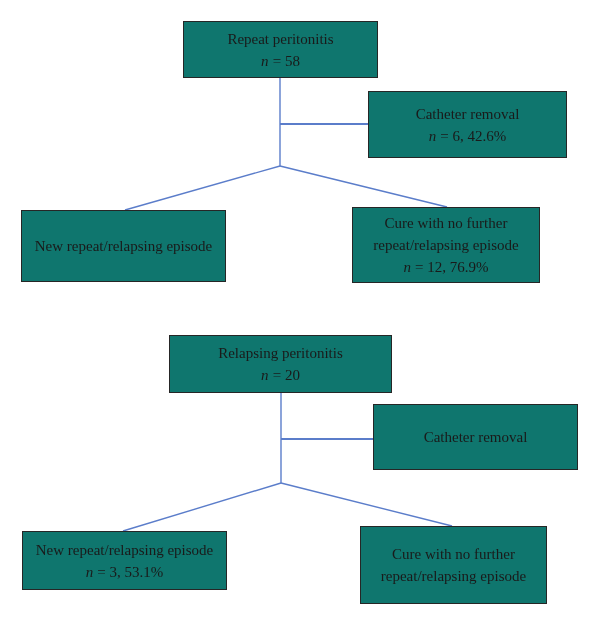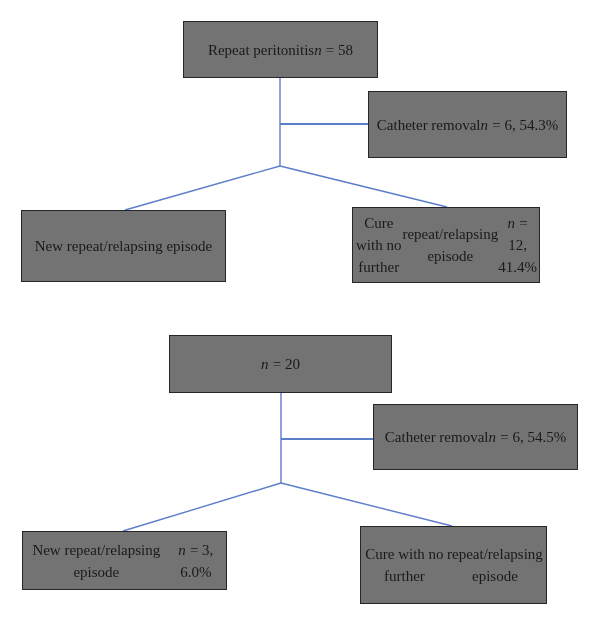--- a/index.html
+++ b/index.html
@@ -12,24 +12,24 @@
     overflow: hidden;
   }
   .connectors {
     position: absolute;
     left: 0; top: 0;
     width: 600px; height: 623px;
   }
   .box {
     position: absolute;
     box-sizing: border-box;
-    background: #737373;
+    background: #0f766e;
     border: 1.6px solid #262626;
     display: flex;
-    flex-direction: row;
+    flex-direction: column;
     justify-content: center;
     align-items: center;
     text-align: center;
     font-size: 15px;
     line-height: 22px;
     color: #1a1a1a;
     padding: 2px;
   }
   .stat-value { margin-left: 0.28em; }
   
@@ -61,45 +61,45 @@
     <line x1="281" y1="483" x2="452" y2="526" stroke-width="1.4" stroke="#5b7dca"></line>
   </svg>
 
   <div class="box" id="b1-root">
     <div><span>Repeat peritonitis</span></div>
     <div><i>n</i><span class="stat-value">= 58</span></div>
   </div>
 
   <div class="box" id="b1-side">
     <div><span>Catheter removal</span></div>
-    <div><i>n</i><span class="stat-value">= 6, 54.3%</span></div>
+    <div><i>n</i><span class="stat-value">= 6, 42.6%</span></div>
   </div>
 
   <div class="box" id="b1-left">
     <div><span>New repeat/relapsing episode</span></div>
   </div>
 
   <div class="box" id="b1-right">
     <div><span>Cure with no further</span></div>
     <div><span>repeat/relapsing episode</span></div>
-    <div><i>n</i><span class="stat-value">= 12, 41.4%</span></div>
+    <div><i>n</i><span class="stat-value">= 12, 76.9%</span></div>
   </div>
 
   <div class="box" id="b2-root">
+    <div><span>Relapsing peritonitis</span></div>
     <div><i>n</i><span class="stat-value">= 20</span></div>
   </div>
 
   <div class="box" id="b2-side">
     <div><span>Catheter removal</span></div>
-    <div><i>n</i><span class="stat-value">= 6, 54.5%</span></div>
   </div>
 
   <div class="box" id="b2-left">
     <div><span>New repeat/relapsing episode</span></div>
-    <div><i>n</i><span class="stat-value">= 3, 6.0%</span></div>
+    <div><i>n</i><span class="stat-value">= 3, 53.1%</span></div>
   </div>
 
   <div class="box" id="b2-right">
     <div><span>Cure with no further</span></div>
     <div><span>repeat/relapsing episode</span></div>
   </div>
 
 </div>
 
 </body></html>

